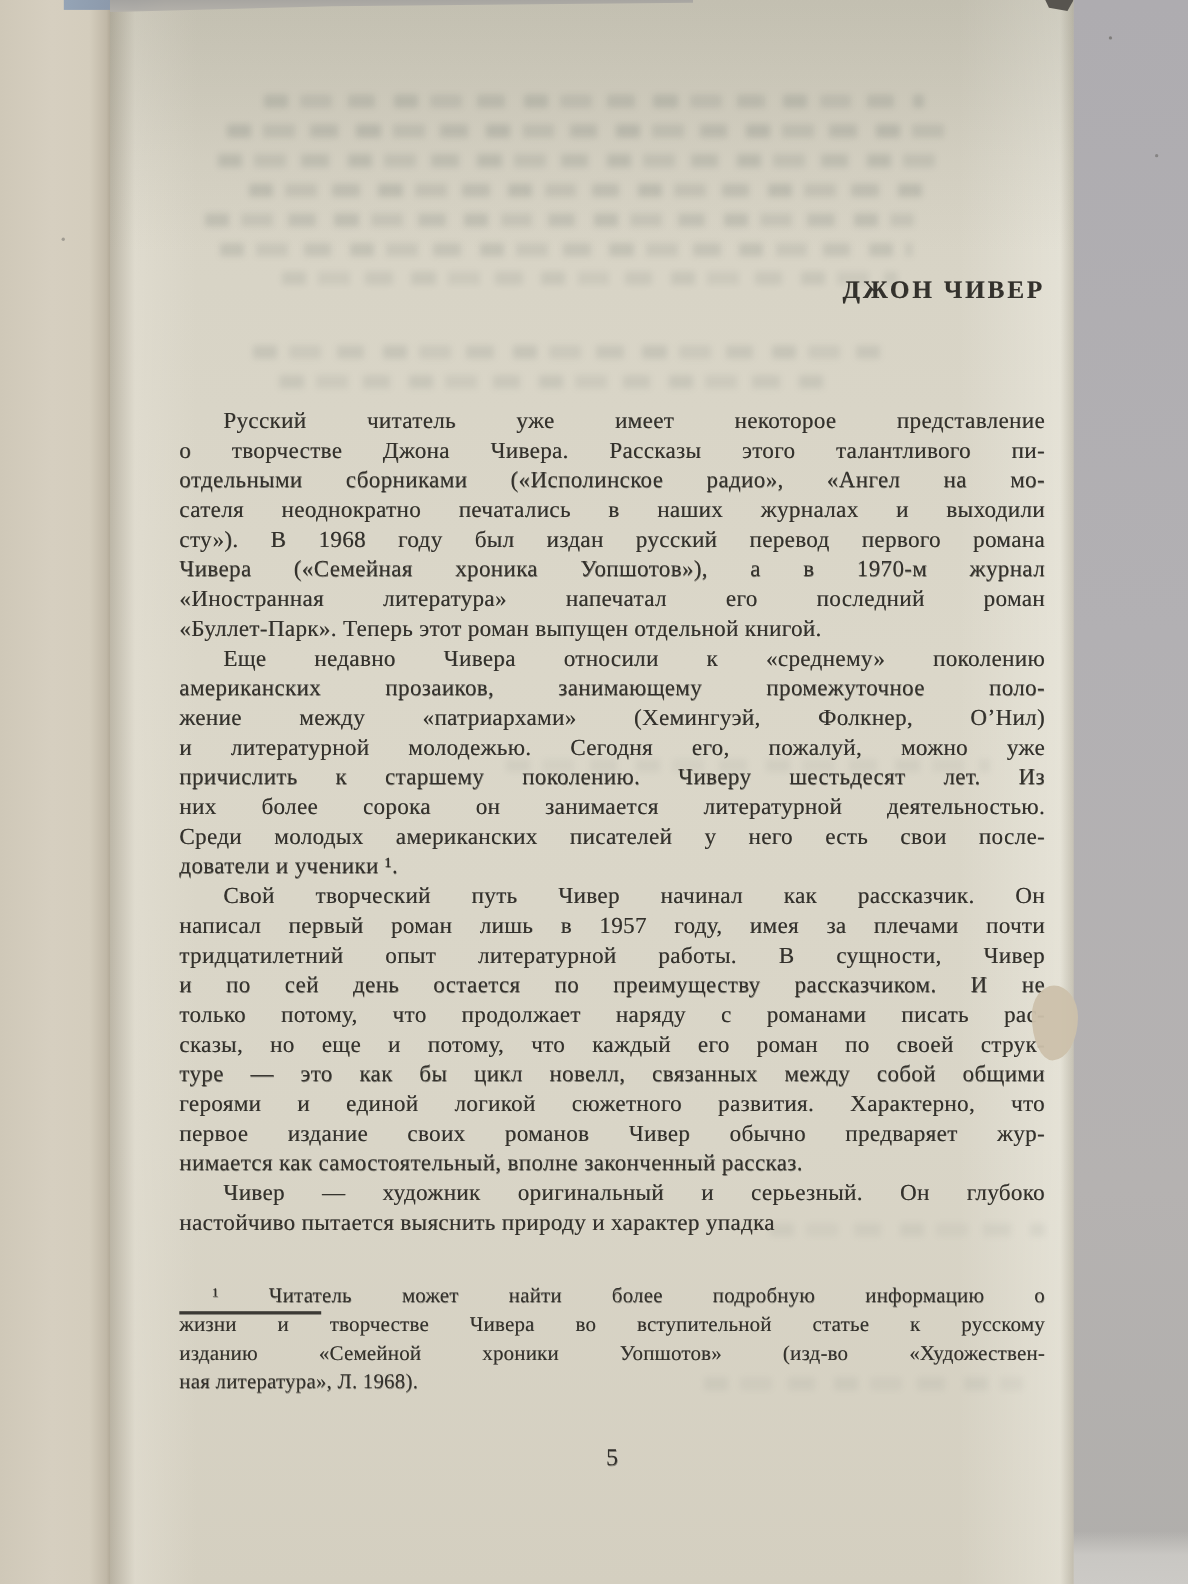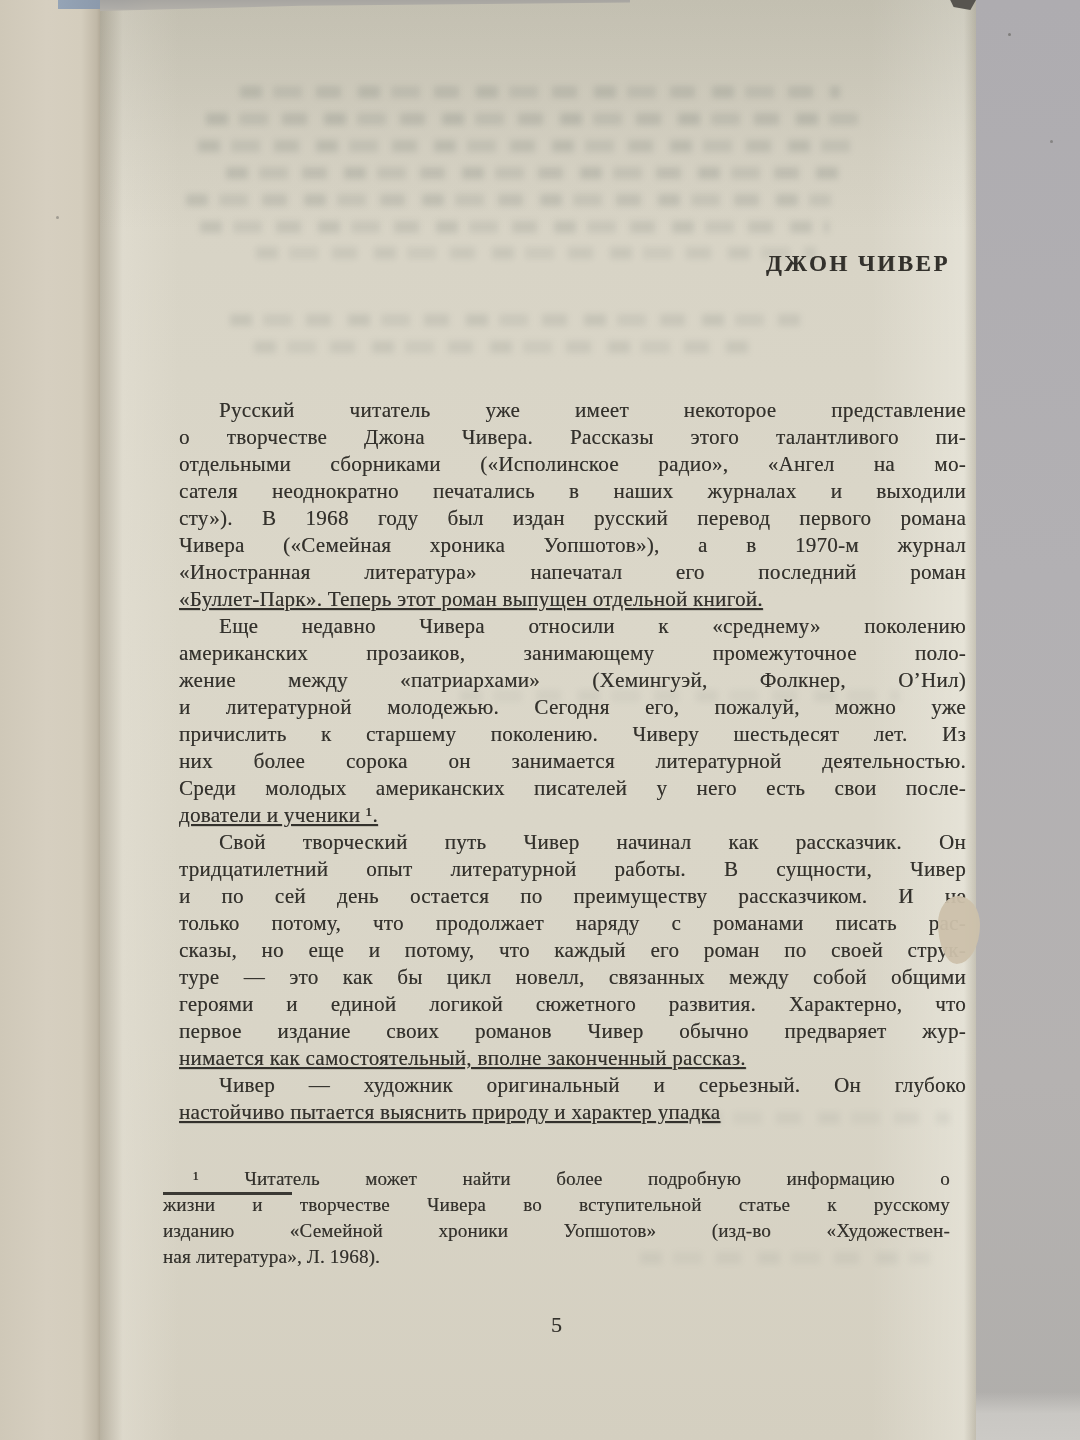--- a/index.html
+++ b/index.html
@@ -79,28 +79,28 @@
   }
 
   
   .text-block{position:absolute;left:63px;top:0;width:787px;color:#33312c;}
   .title{position:absolute;left:0;top:248px;width:100%;}
   .tline{
     height:31px;line-height:31px;text-align:right;
     font-size:23px;font-weight:bold;letter-spacing:2.5px;
     text-shadow:.3px .3px .5px rgba(51,49,44,.5);
   }
-  .bodytext{position:absolute;left:16px;top:369px;width:100%;margin-top:28px;}
+  .bodytext{position:absolute;left:0;top:369px;width:100%;}
   .line{
     height:27px;line-height:27px;font-size:21px;letter-spacing:.3px;
     text-align:justify;text-align-last:justify;text-justify:inter-word;
     text-shadow:.3px .3px .5px rgba(51,49,44,.55);
     white-space:nowrap;overflow:visible;
   }
-  .line.last{text-align-last:left;text-decoration:underline;}
+  .line.last{text-align-last:left;}
   .line.indent{text-indent:40px;}
 
   .footnote-rule{
     position:absolute;left:0;top:1192px;width:129px;height:3px;
     background:#3b3934;
   }
   .footnote{position:absolute;left:0;top:1166px;width:100%;}
   .fline{
     height:26px;line-height:26px;font-size:19px;letter-spacing:.2px;
     text-align:justify;text-align-last:justify;text-justify:inter-word;
@@ -160,20 +160,21 @@
           <div class="line last">«Буллет-Парк». Теперь этот роман выпущен отдельной книгой.</div>
           <div class="line indent">Еще недавно Чивера относили к «среднему» поколению</div>
           <div class="line">американских прозаиков, занимающему промежуточное поло-</div>
           <div class="line">жение между «патриархами» (Хемингуэй, Фолкнер, О’Нил)</div>
           <div class="line">и литературной молодежью. Сегодня его, пожалуй, можно уже</div>
           <div class="line">причислить к старшему поколению. Чиверу шестьдесят лет. Из</div>
           <div class="line">них более сорока он занимается литературной деятельностью.</div>
           <div class="line">Среди молодых американских писателей у него есть свои после-</div>
           <div class="line last">дователи и ученики ¹.</div>
           <div class="line indent">Свой творческий путь Чивер начинал как рассказчик. Он</div>
+          <div class="line">написал первый роман лишь в 1957 году, имея за плечами почти</div>
           <div class="line">тридцатилетний опыт литературной работы. В сущности, Чивер</div>
           <div class="line">и по сей день остается по преимуществу рассказчиком. И не</div>
           <div class="line">только потому, что продолжает наряду с романами писать рас-</div>
           <div class="line">сказы, но еще и потому, что каждый его роман по своей струк-</div>
           <div class="line">туре — это как бы цикл новелл, связанных между собой общими</div>
           <div class="line">героями и единой логикой сюжетного развития. Характерно, что</div>
           <div class="line">первое издание своих романов Чивер обычно предваряет жур-</div>
           <div class="line last">нимается как самостоятельный, вполне законченный рассказ.</div>
           <div class="line indent">Чивер — художник оригинальный и серьезный. Он глубоко</div>
           <div class="line last">настойчиво пытается выяснить природу и характер упадка</div>

